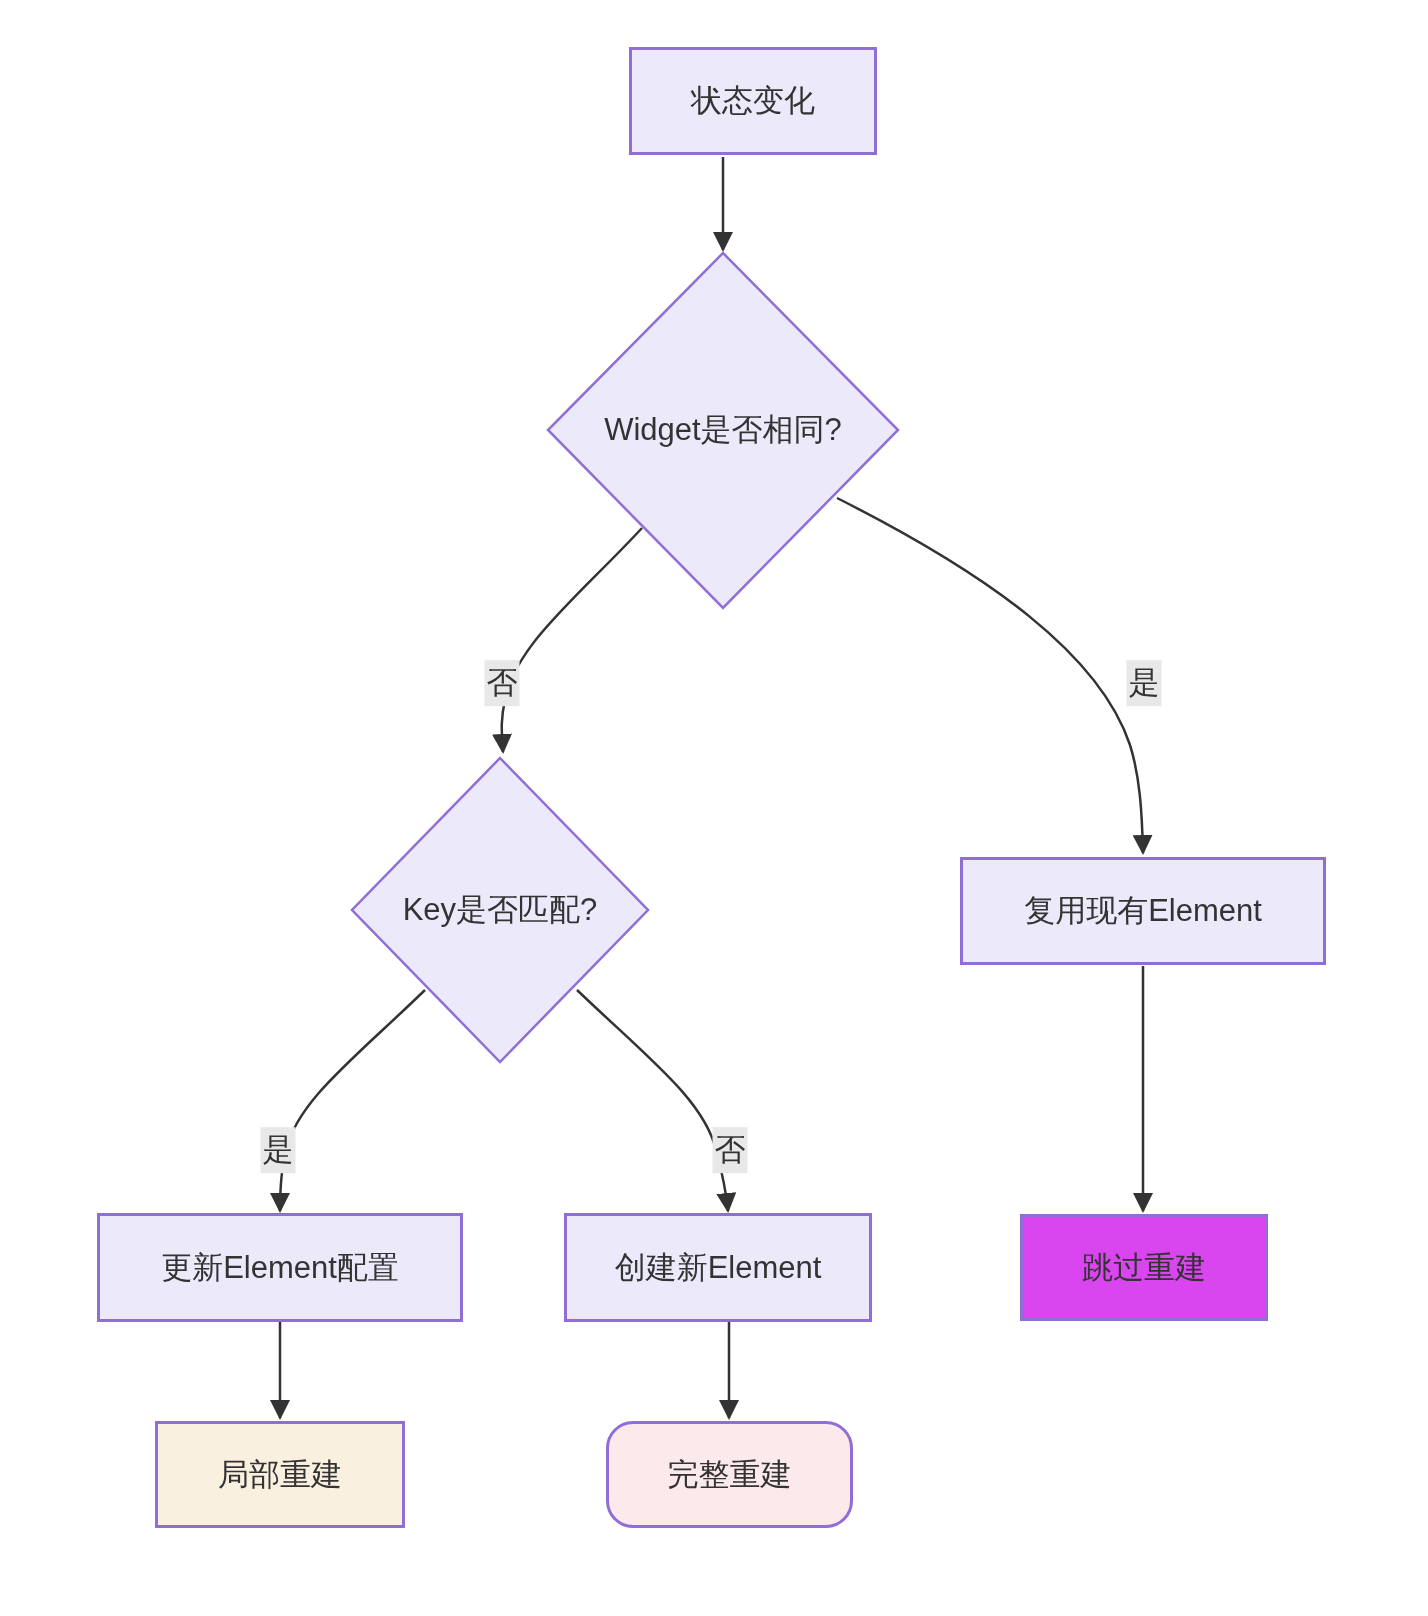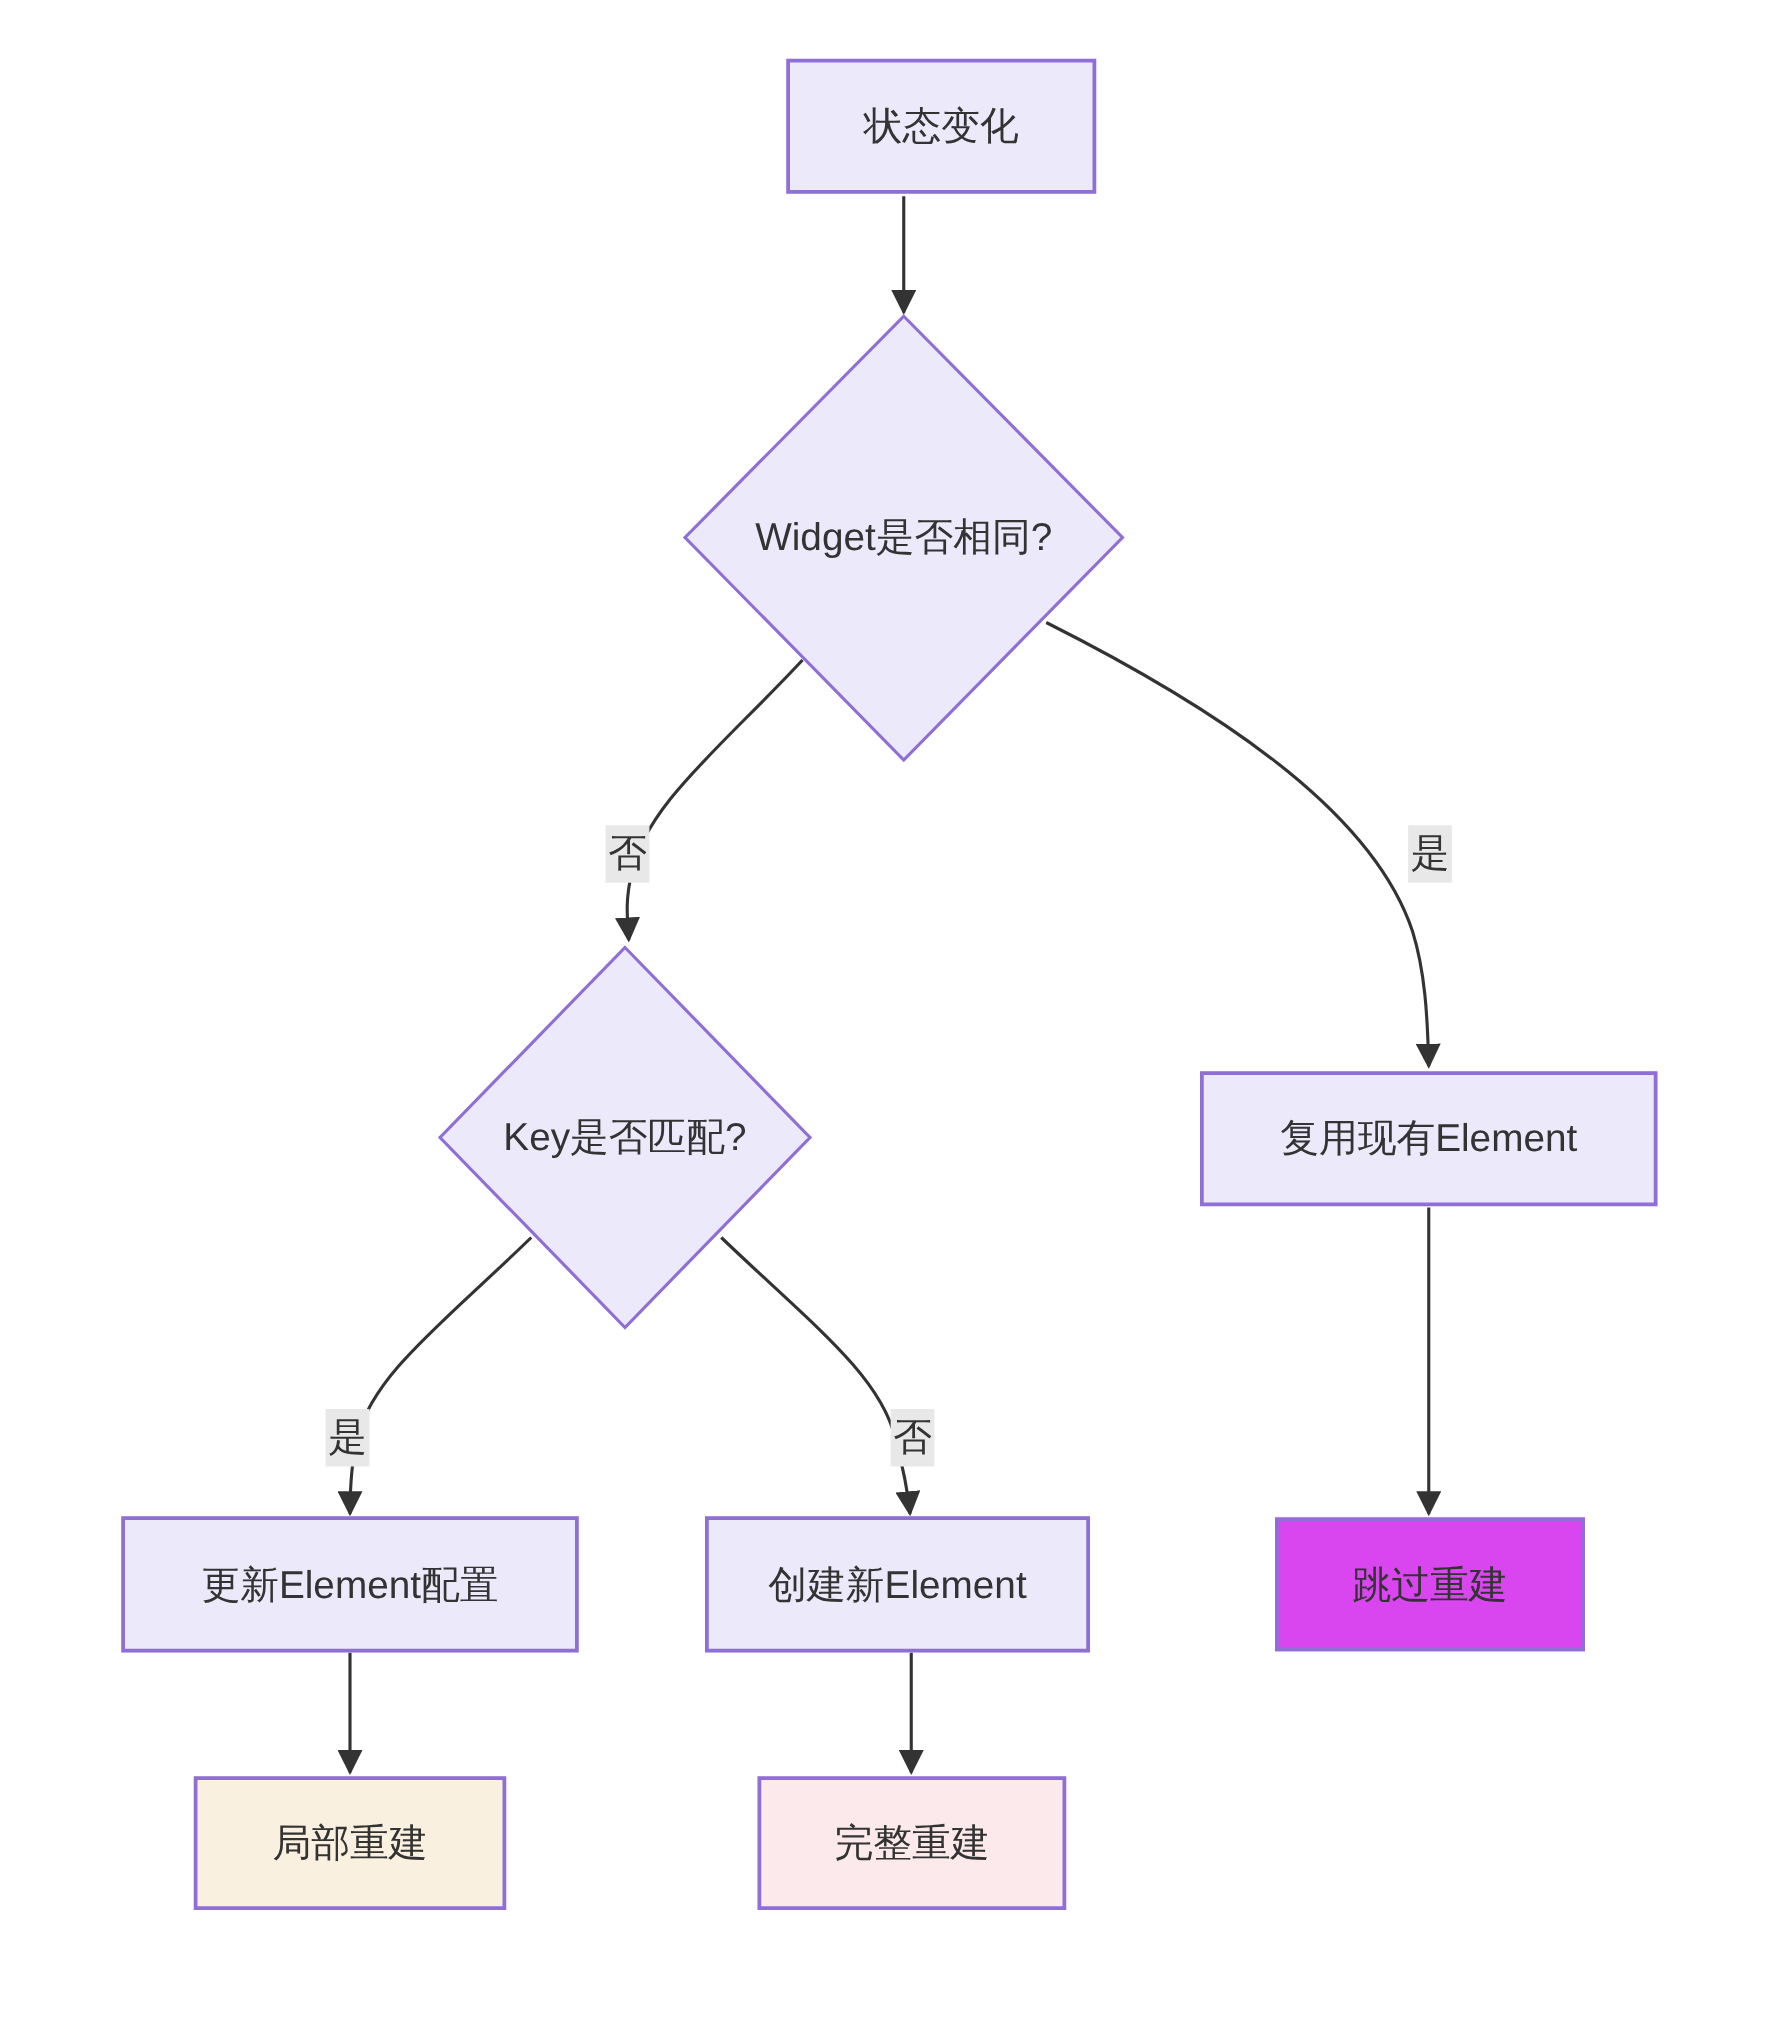--- a/index.html
+++ b/index.html
@@ -109,21 +109,21 @@
   </div>
 
   <div class="node green" style="left:1020px; top:1214px; width:248px; height:107px;">
     <span>跳过重建</span>
   </div>
 
   <div class="node cream" style="left:155px; top:1421px; width:250px; height:107px;">
     <span>局部重建</span>
   </div>
 
-  <div class="node pink" style="left:606px; top:1421px; width:247px; height:107px;">
+  <div class="node pink" style="left:606px; top:1421px; width:247px; height:107px;border-radius:27px;">
     <span>完整重建</span>
   </div>
 
   <div class="diamond-label" style="left:548px; top:405px; width:350px; height:50px;">Widget是否相同?</div>
 
   <div class="diamond-label" style="left:352px; top:885px; width:296px; height:50px;">Key是否匹配?</div>
 
   <div class="edge-label" style="left:502px; top:683px;">否</div>
 
   <div class="edge-label" style="left:1144px; top:683px;">是</div>

